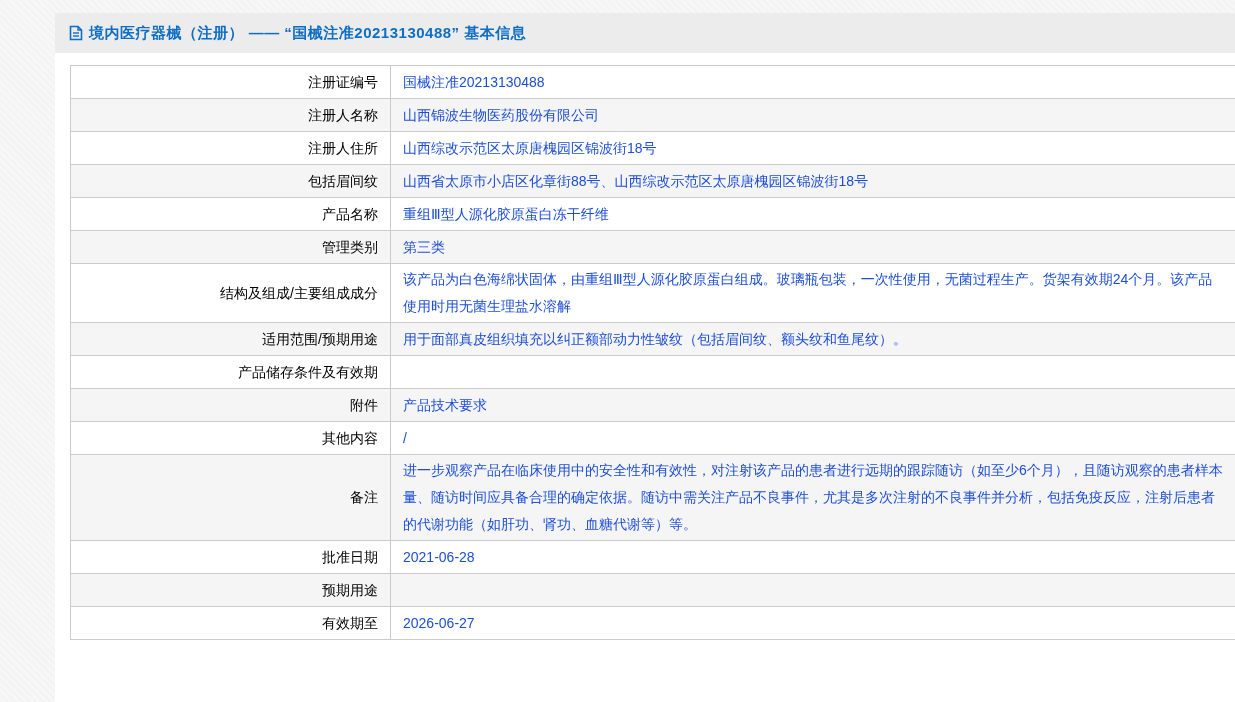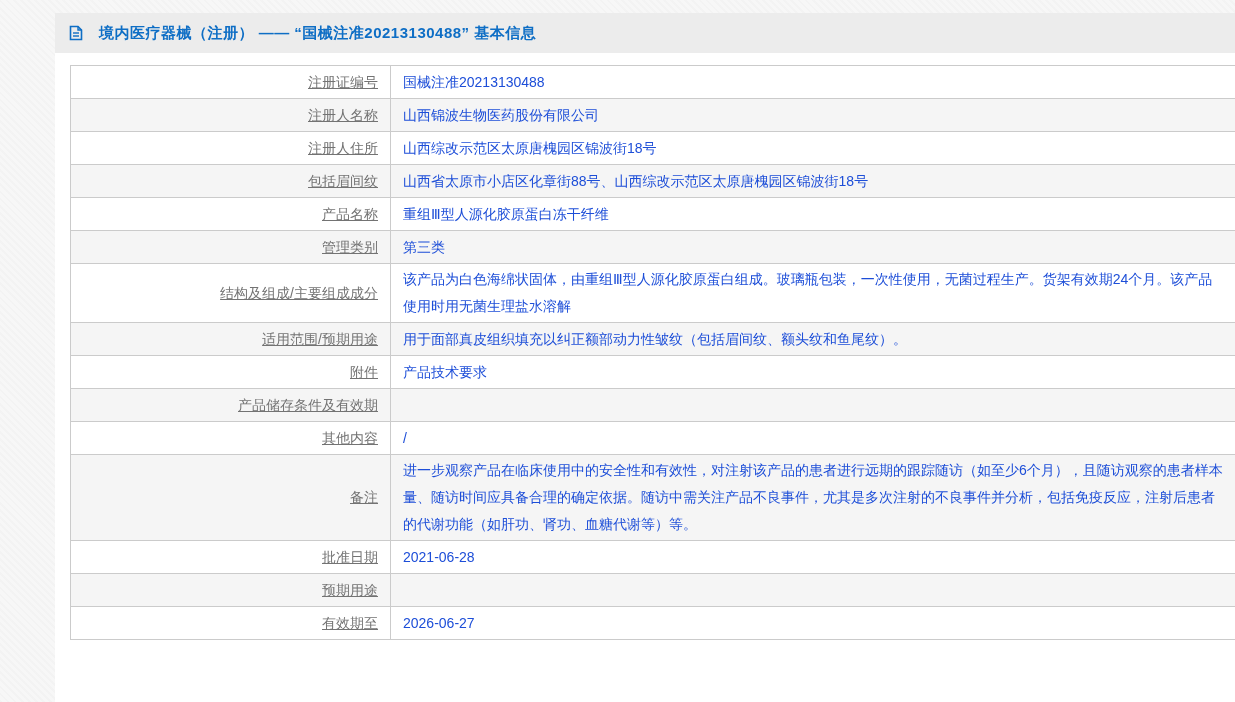--- a/index.html
+++ b/index.html
@@ -18,21 +18,20 @@
     left: 55px; top: 13px; right: 0; bottom: 0;
     background: #ffffff;
     overflow: hidden;
   }
   .header-bar {
     height: 40px;
     background: #ececec;
     display: flex;
     align-items: center;
     padding-left: 13px;
-    gap: 10px;
   }
   .doc-icon {
     width: 16px; height: 16px;
     margin-right: 5px;
     flex: 0 0 auto;
     display: inline-block;
   }
   .page-title {
     color: #0e6ec5;
     font-size: 15px;
@@ -56,22 +55,21 @@
     border-right: none;
     font-size: 14px;
     line-height: 27px;
     height: 33px;
     vertical-align: middle;
     padding: 2px 12px;
   }
   td.cell-label {
     width: 320px;
     text-align: right;
-    color: #737373;
-    text-decoration: underline;
+    color: #000000;
   }
   td.cell-value {
     text-align: left;
     color: #1d4ed8;
   }
 </style>
 </head>
 <body>
 
 <div class="panel">
@@ -117,26 +115,26 @@
         </tr>
         <tr>
           <td class="cell-label">结构及组成/主要组成成分</td>
           <td class="cell-value">该产品为白色海绵状固体，由重组Ⅲ型人源化胶原蛋白组成。玻璃瓶包装，一次性使用，无菌过程生产。货架有效期24个月。该产品使用时用无菌生理盐水溶解</td>
         </tr>
         <tr>
           <td class="cell-label">适用范围/预期用途</td>
           <td class="cell-value">用于面部真皮组织填充以纠正额部动力性皱纹（包括眉间纹、额头纹和鱼尾纹）。</td>
         </tr>
         <tr>
+          <td class="cell-label">产品储存条件及有效期</td>
+          <td class="cell-value"></td>
+        </tr>
+        <tr>
           <td class="cell-label">附件</td>
           <td class="cell-value">产品技术要求</td>
-        </tr>
-        <tr>
-          <td class="cell-label">产品储存条件及有效期</td>
-          <td class="cell-value"></td>
         </tr>
         <tr>
           <td class="cell-label">其他内容</td>
           <td class="cell-value">/</td>
         </tr>
         <tr>
           <td class="cell-label">备注</td>
           <td class="cell-value">进一步观察产品在临床使用中的安全性和有效性，对注射该产品的患者进行远期的跟踪随访（如至少6个月），且随访观察的患者样本量、随访时间应具备合理的确定依据。随访中需关注产品不良事件，尤其是多次注射的不良事件并分析，包括免疫反应，注射后患者的代谢功能（如肝功、肾功、血糖代谢等）等。</td>
         </tr>
         <tr>

